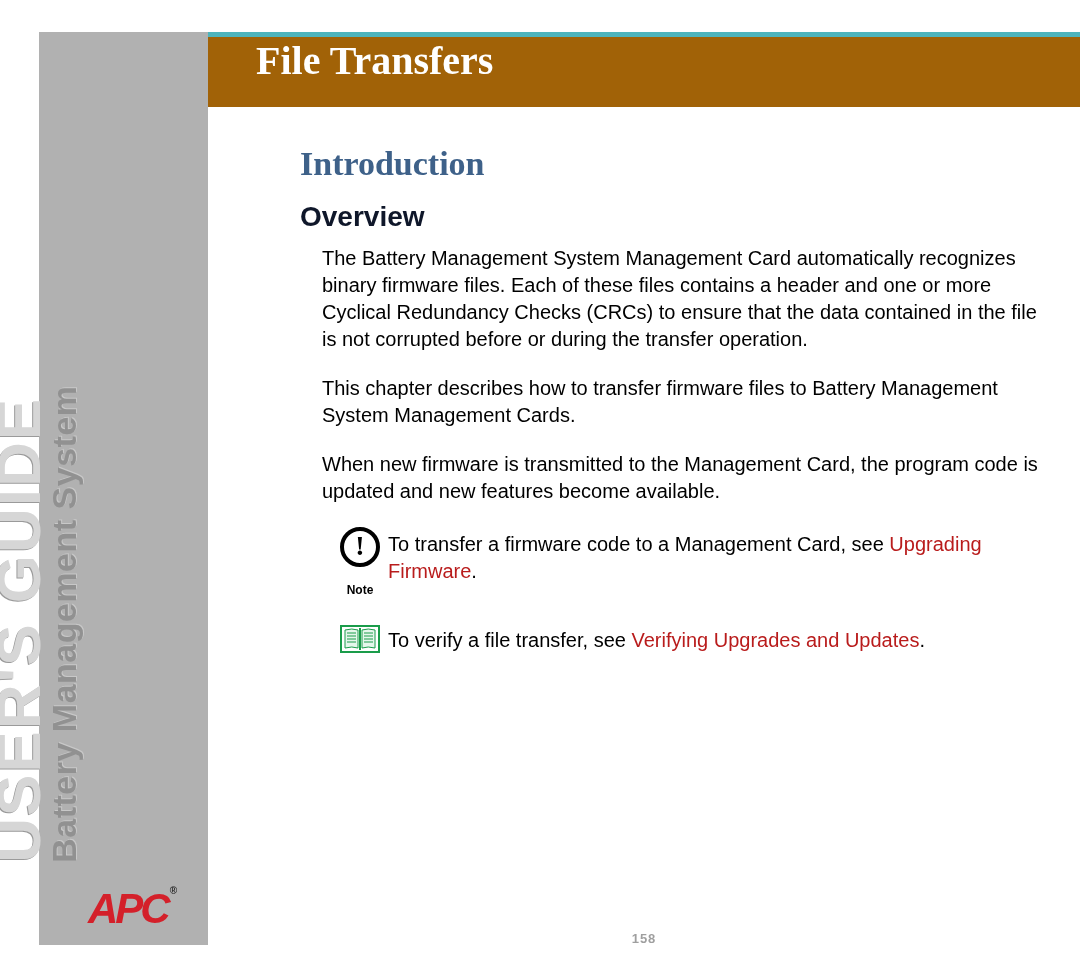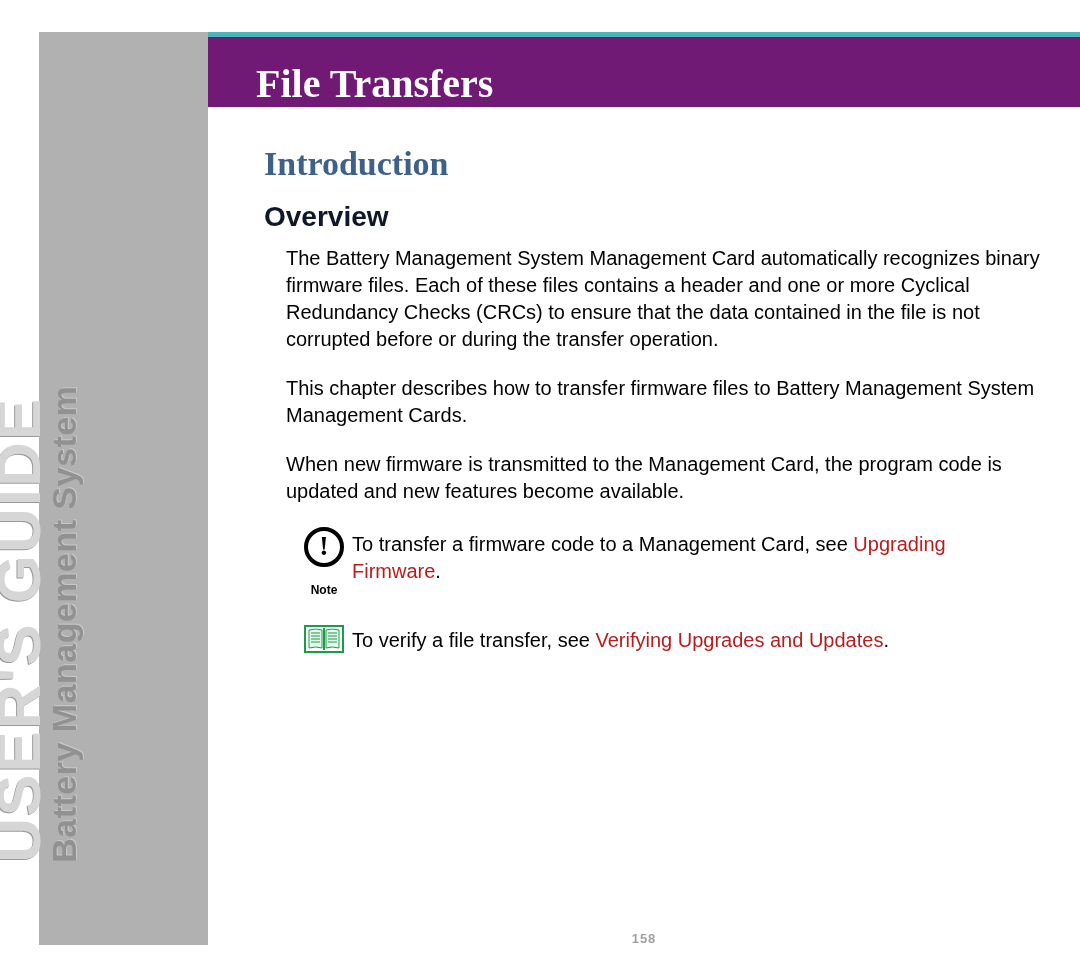--- a/index.html
+++ b/index.html
@@ -72,34 +72,34 @@
   .content {
     position: absolute;
     left: 208px;
     top: 0;
     width: 872px;
     height: 966px;
     padding-top: 32px;
   }
   .title-band {
     height: 75px;
-    background: #701a75;
+    background: #a16207;
     border-top: 5px solid #4db4bc;
     display: flex;
-    align-items: flex-end;
+    align-items: flex-start;
     padding-left: 48px;
   }
   .title-band h1 {
     color: #fff;
     font-family: Georgia, 'Times New Roman', serif;
     font-weight: 600;
     font-size: 40px;
   }
   .body {
-    padding: 38px 40px 0 56px;
+    padding: 38px 40px 0 92px;
   }
   .intro {
     color: #3e6189;
     font-family: Georgia, 'Times New Roman', serif;
     font-weight: 600;
     font-size: 34px;
     margin-bottom: 18px;
   }
   .overview {
     color: #0f172a;
@@ -175,20 +175,23 @@
     text-align: center;
   }
 </style>
 </head>
 <body>
 
 <div class="sidebar">
   <div class="sidebar-text-vert">
     <div class="users-guide">USER'S GUIDE</div>
     <div class="bms">Battery Management System</div>
+  </div>
+  <div class="logo">
+    <span class="logo-text">APC</span><span class="logo-reg">®</span>
   </div>
 </div>
 
 <div class="content">
   <div class="title-band">
     <h1>File Transfers</h1>
   </div>
 
   <div class="body">
     <h2 class="intro">Introduction</h2>

